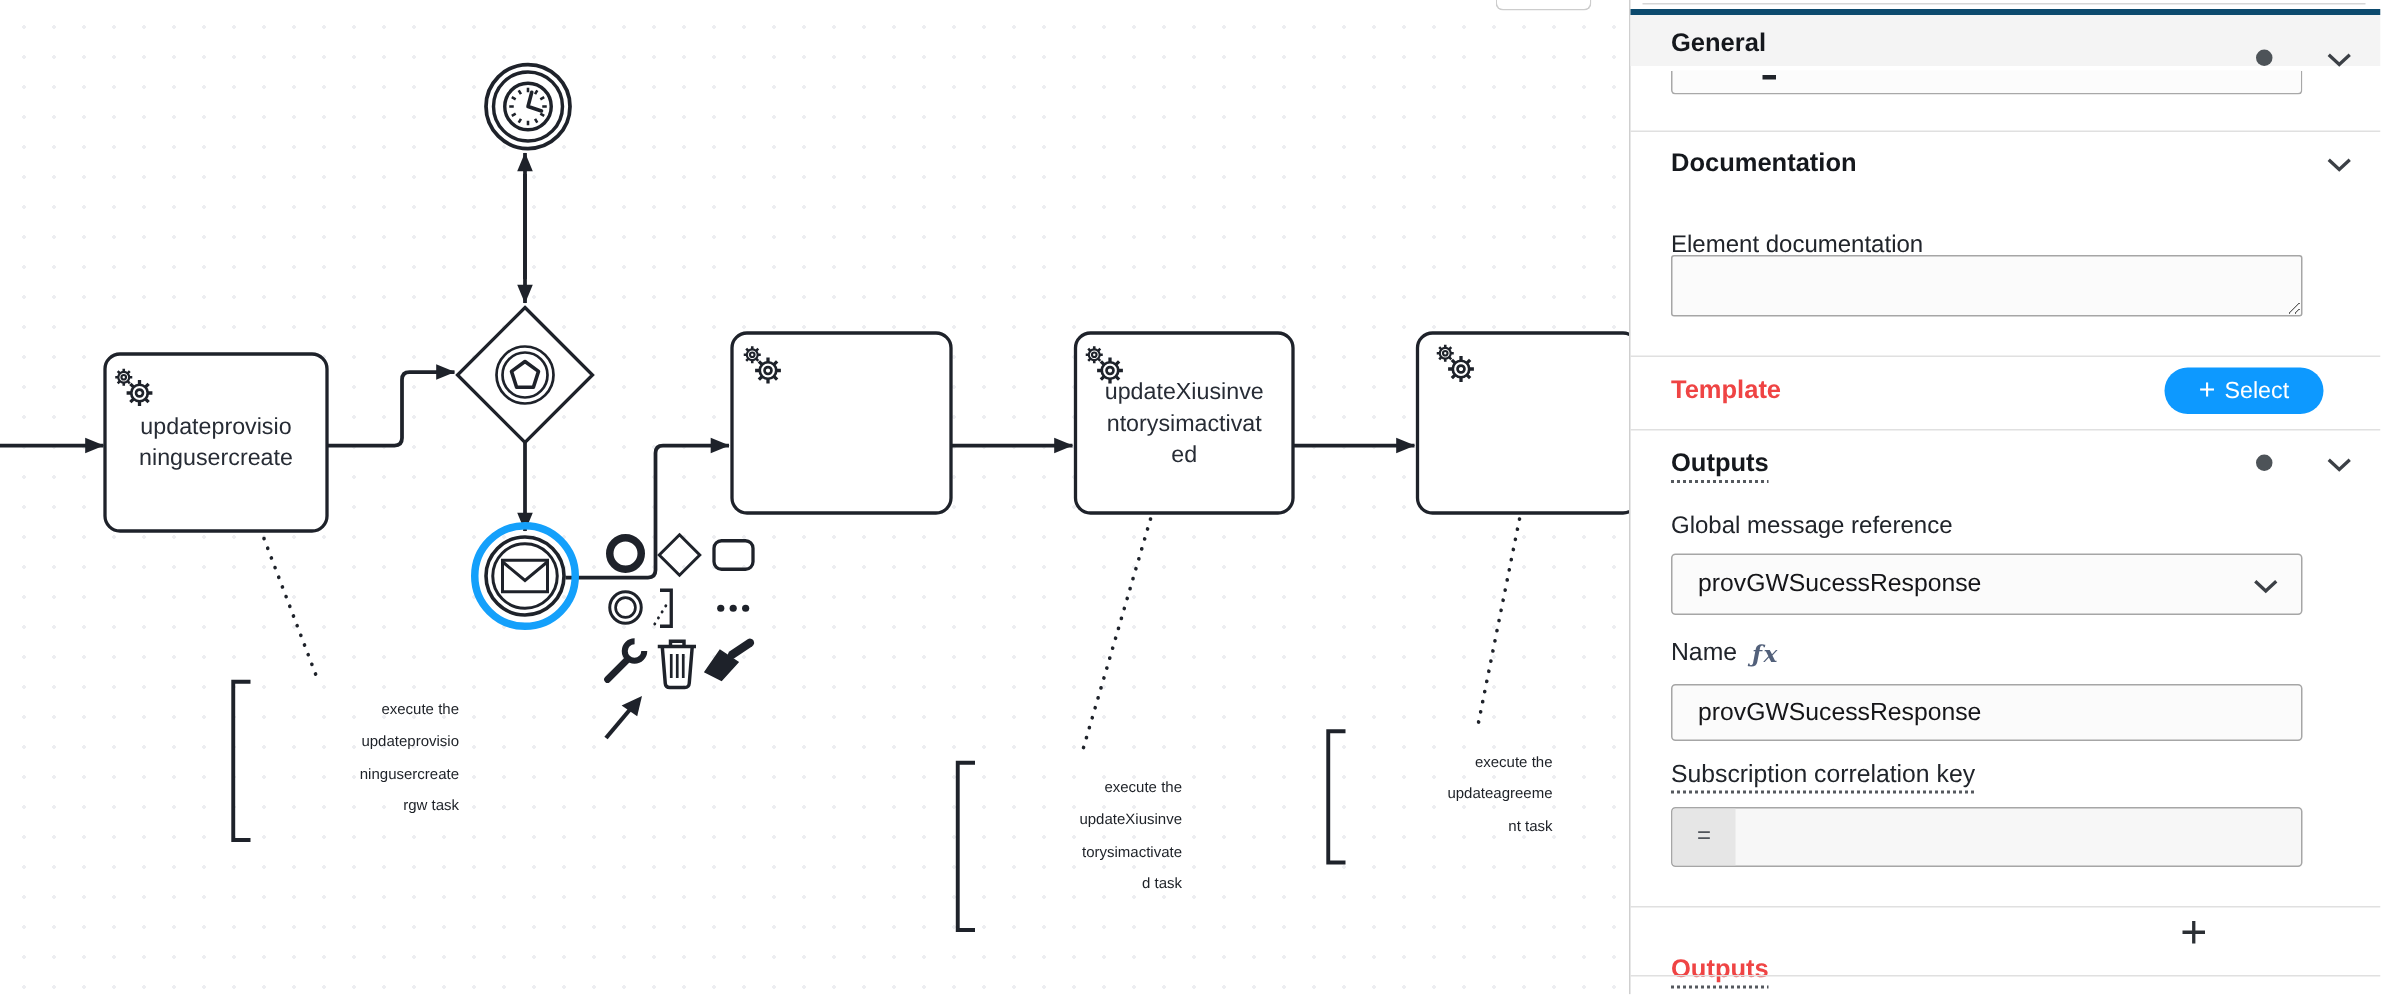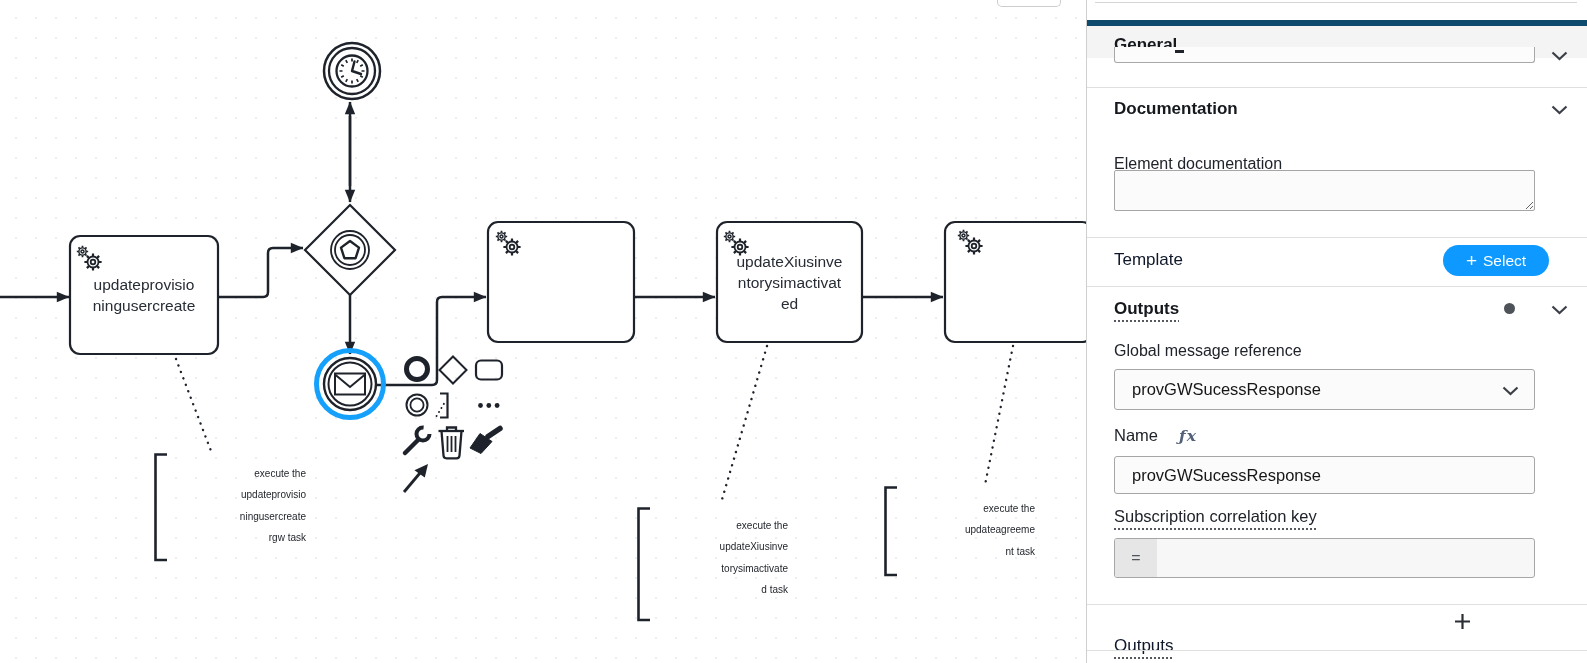--- a/index.html
+++ b/index.html
@@ -17,51 +17,51 @@
     color:#272c35; cursor:default; }
   .anno-label { position:absolute; white-space:pre-line; font-size:10px; line-height:21.4px;
     color:#1d2127; text-align:right; }
   .popup-remnant { position:absolute; left:997px; top:0; width:64px; height:7px;
     border:1px solid #cdcdcd; border-top:none; border-radius:0 0 5px 5px; background:#fff; }
 
   
   .panel { position:absolute; left:1086px; top:0; width:501px; height:663px;
     background:#fff; border-left:1px solid #cfcfcf; color:#161619; }
   .topline { position:absolute; left:8px; right:10px; top:2px; border-top:1px solid #d6d6d6; }
-  .group-header { position:absolute; left:0; width:501px; height:38px; top:20px;
-    background:#f4f4f4; border-top:6px solid #0c4a6e; }
+  .group-header { position:absolute; left:0; width:501px; height:38px; top:6px;
+    background:#f4f4f4; border-top:4px solid #0c4a6e; }
   .g-title { position:absolute; left:27px; top:9px; font-size:17px; font-weight:700; color:#15181d; }
   .ind-dot { position:absolute; width:11px; height:11px; border-radius:50%; background:#4d5358; }
   .chev { position:absolute; width:17px; height:10px; }
   .chev path { stroke:#3c4046; stroke-width:2.2; fill:none; }
   .partial-input { position:absolute; left:27px; top:47px; width:421px; height:16px;
     background:#fcfcfc; border:1px solid #a8a8a8; border-top:none; border-radius:0 0 3px 3px; }
   .partial-dash { position:absolute; left:60px; top:3px; width:9px; height:2.5px; background:#20242a; }
   .divider { position:absolute; left:0; width:501px; border-top:1px solid #e0e0e0; }
   .sec-title { position:absolute; left:27px; font-size:17px; font-weight:700; color:#15181d; }
-  .sec-title-reg { position:absolute; left:27px; font-size:17px; font-weight:400; color:#0f172a;text-align:right; }
+  .sec-title-reg { position:absolute; left:27px; font-size:17px; font-weight:700; color:#ef4444;text-align:right; }
   .dotted-u { text-decoration:underline dotted #55595e; text-underline-offset:6px;
     text-decoration-thickness:1.5px; }
   .field-label { position:absolute; left:27px; font-size:16px; color:#20242a; }
   .doc-textarea { position:absolute; left:27px; top:170px; width:421px; height:41px;
     background:#fbfbfb; border:1px solid #a6a6a6; border-radius:2px; resize:both;
     font-family:"Liberation Sans", sans-serif; font-size:15px; padding:6px 10px; color:#161619; }
   .select-btn { position:absolute; left:356px; top:245px; width:106px; height:31px;
     border:none; border-radius:16px; background:#0d99ff; color:#fff; font-size:15.5px;
     font-family:"Liberation Sans", sans-serif; display:flex; align-items:center;
     justify-content:center; gap:6px; cursor:pointer; }
   .select-btn .plus-g { font-size:19px; font-weight:400; line-height:1; margin-top:-1px; }
   .box-input { position:absolute; left:27px; width:421px; background:#fbfbfb;
     border:1px solid #a6a6a6; border-radius:3px; font-size:16.5px; color:#161619; }
   .gm-select { top:369px; height:41px; cursor:pointer; }
   .gm-select .sel-text { position:absolute; left:17px; top:10px; }
   .gm-select .chev { right:15px; top:16px; }
   .name-input { top:456px; height:38px; padding-left:17px;
     font-family:"Liberation Sans", sans-serif; }
-  .inline-row { position:absolute; left:27px; display:flex; align-items:center; gap:21px; }
+  .inline-row { position:absolute; left:27px; display:flex; align-items:center; gap:10px; }
   .lbl-16 { font-size:16.5px; color:#20242a; }
   .fx-icon { font-family:"DejaVu Serif", serif; font-style:italic; font-weight:700;
     font-size:15.5px; color:#52607a; letter-spacing:1px; }
   .feel-input { top:538px; height:40px; background:#f7f7f7; display:flex; overflow:hidden; }
   .feel-prefix { width:42px; background:#e6e6e6; display:flex; align-items:center;
     justify-content:center; color:#4f545a; font-size:16px; flex:none; }
   .feel-code { display:flex; align-items:center; padding-left:12px;
     font-family:"DejaVu Sans Mono", monospace; font-size:16.5px; color:#2424e0; }
   .plus-icon { position:absolute; left:366px; width:19px; height:19px; }
   .plus-icon path { stroke:#2b2f34; stroke-width:2.2; fill:none; }

